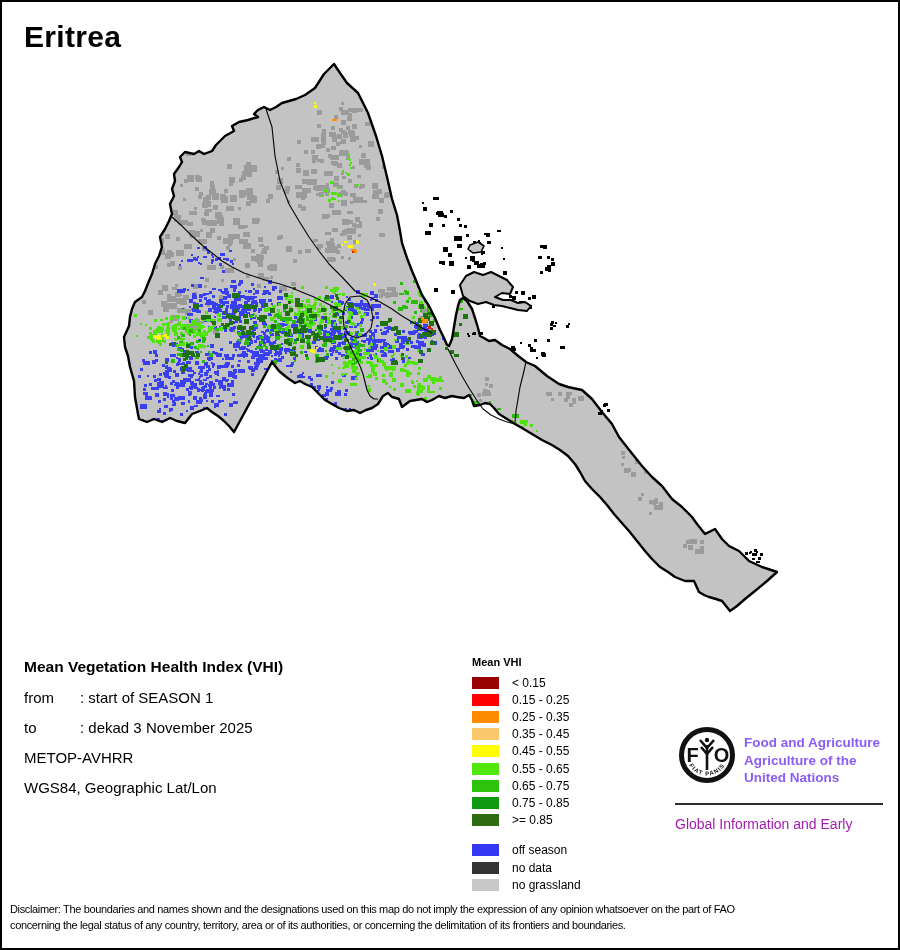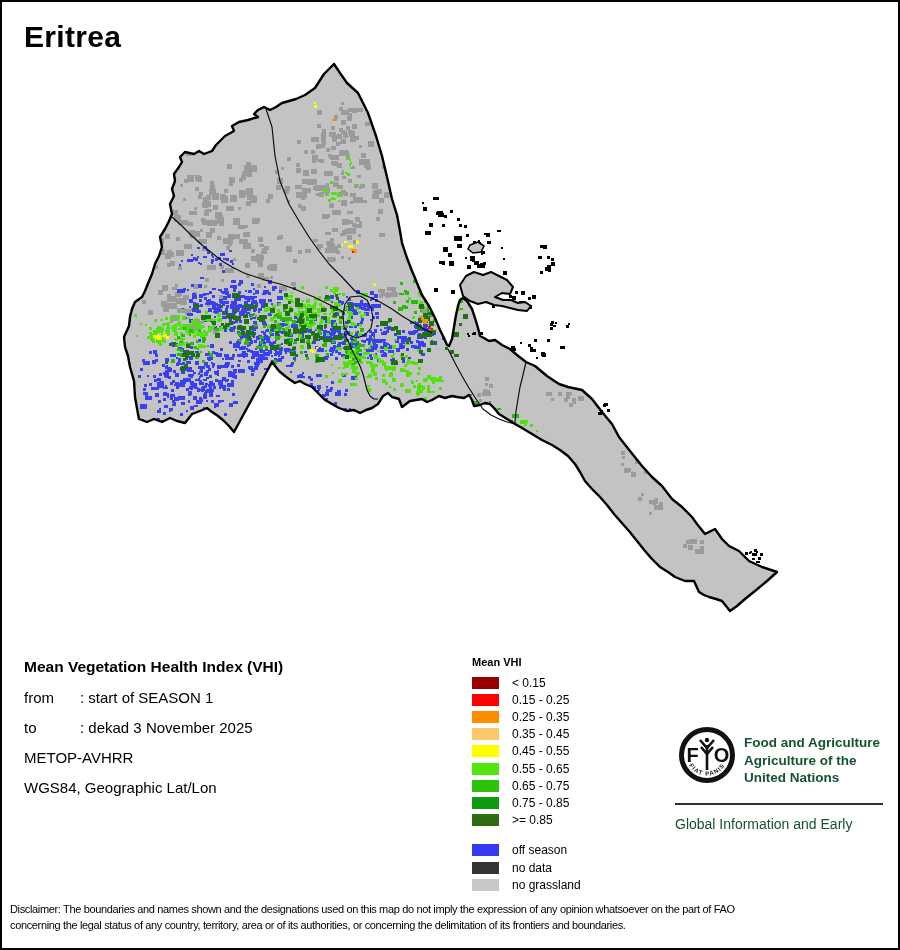--- a/index.html
+++ b/index.html
@@ -33,23 +33,23 @@
   .legend-classes{margin-top:4px;}
   .lrow{display:flex;align-items:center;height:17.2px;}
   .swatch{width:27px;height:12px;margin-right:13px;flex:0 0 auto;}
   .llabel{font-size:12px;white-space:nowrap;}
   .legend-extra{margin-top:13px;}
   .legend-extra .lrow{height:17.5px;}
 
   .fao-block{position:absolute;left:673px;top:724px;width:212px;}
   .fao-head{display:flex;align-items:flex-start;}
   .fao-logo{width:58px;height:58px;flex:0 0 auto;margin-left:3px;}
-  .fao-org{margin-left:8px;font-size:13.5px;font-weight:bold;line-height:17.5px;color:#14532d;padding-top:8px;}
+  .fao-org{margin-left:8px;font-size:13.5px;font-weight:bold;line-height:17.5px;color:#8b5cf6;padding-top:8px;}
   .fao-rule{border:none;border-top:2.2px solid #2e2e2e;margin:16px 0 10px 0;width:208px;}
-  .fao-giews{font-size:14px;line-height:19.5px;color:#14532d;}
+  .fao-giews{font-size:14px;line-height:19.5px;color:#a21caf;}
 
   .disclaimer{
     position:absolute;left:8px;top:900px;width:886px;
     font-size:11px;line-height:15.5px;letter-spacing:-0.35px;color:#000;
   }
 </style>
 </head>
 <body>
 
 <div class="canvas">

